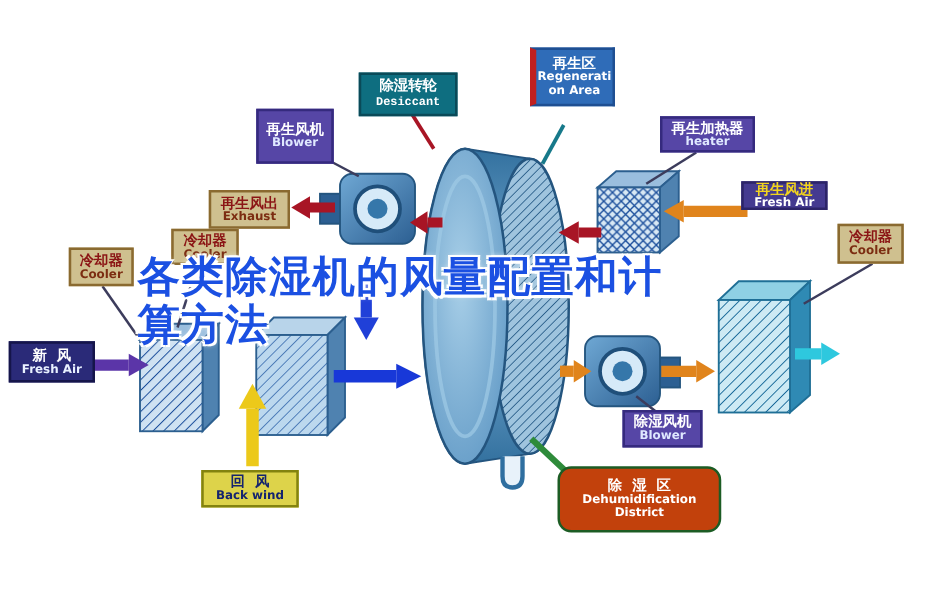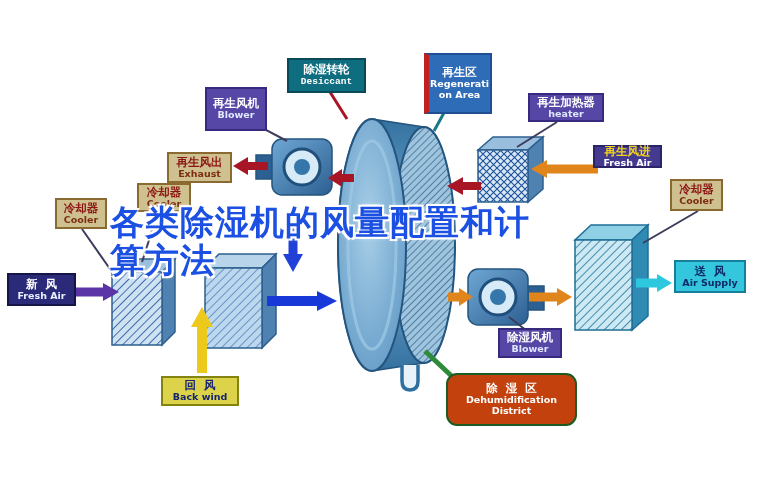--- a/index.html
+++ b/index.html
@@ -189,21 +189,21 @@
   <div class="lbl purple" style="left:205px;top:87px;width:62px;height:44px">
     <span class="zh">再生风机</span>
     <span class="en">Blower</span>
   </div>
 
   <div class="lbl teal" style="left:287px;top:58px;width:79px;height:35px">
     <span class="zh">除湿转轮</span>
     <span class="en">Desiccant</span>
   </div>
 
-  <div class="lbl bluebox" style="left:424px;top:53px;width:68px;height:61px">
+  <div class="lbl bluebox" style="left:424px;top:38px;width:68px;height:47px">
     <span class="zh">再生区</span>
     <span class="en">Regenerati</span>
     <span class="en">on Area</span>
   </div>
 
   <div class="lbl purple" style="left:528px;top:93px;width:76px;height:29px">
     <span class="zh">再生加热器</span>
     <span class="en">heater</span>
   </div>
 
@@ -235,24 +235,20 @@
   <div class="lbl navy" style="left:7px;top:273px;width:69px;height:33px">
     <span class="zh">新  风</span>
     <span class="en">Fresh Air</span>
   </div>
 
   <div class="lbl yellow" style="left:161px;top:376px;width:78px;height:30px">
     <span class="zh">回  风</span>
     <span class="en">Back wind</span>
   </div>
 
-  <div class="lbl cyanbox" style="left:674px;top:260px;width:72px;height:33px">
-    <span class="zh">送  风</span>
-    <span class="en">Air Supply</span>
-  </div>
 
   <div class="lbl purple" style="left:498px;top:328px;width:64px;height:30px">
     <span class="zh">除湿风机</span>
     <span class="en">Blower</span>
   </div>
 
   <div class="lbl green" style="left:446px;top:373px;width:131px;height:53px">
     <span class="zh">除  湿  区</span>
     <span class="en">Dehumidification</span>
     <span class="en">District</span>

